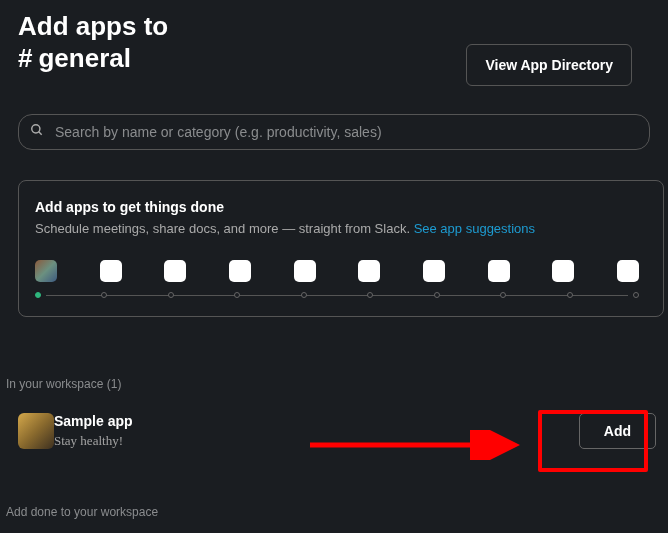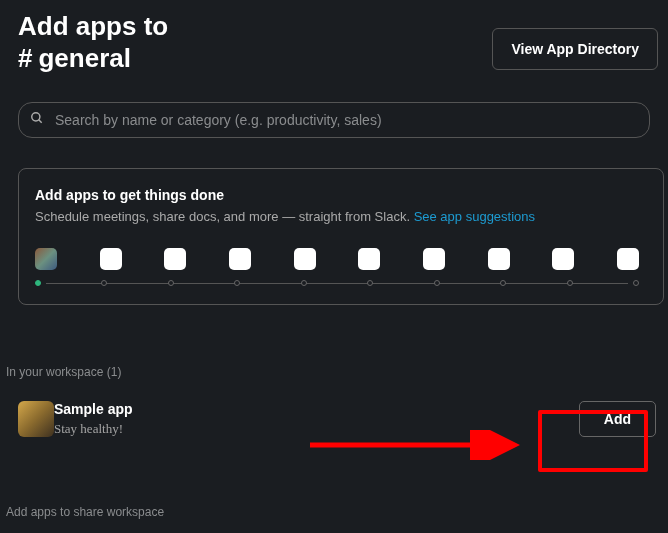--- a/index.html
+++ b/index.html
@@ -9,38 +9,38 @@
       font-family: -apple-system, BlinkMacSystemFont, "Segoe UI", Helvetica, Arial, sans-serif;
       width: 668px;
       height: 533px;
       overflow: hidden;
       position: relative;
     }
     .header {
       display: flex;
       justify-content: space-between;
       align-items: flex-start;
-      padding: 10px 10px 0 18px;
+      padding: 10px 36px 0 18px;
     }
     .title {
       color: #ffffff;
       font-size: 26px;
       font-weight: 700;
       line-height: 1.25;
     }
     .channel {
       color: #ffffff;
       font-size: 26px;
       font-weight: 700;
       display: flex;
       align-items: center;
       gap: 6px;
     }
     .btn-directory {
-      margin-top: 18px;
+      margin-top: 34px;
       background: transparent;
       color: #ffffff;
       border: 1px solid #555;
       border-radius: 6px;
       padding: 12px 18px;
       font-size: 14px;
       font-weight: 600;
       cursor: pointer;
     }
     .search-wrap {
@@ -278,21 +278,21 @@
 
 <div class="app-row">
   <div class="app-icon"></div>
   <div class="app-info">
     <div class="app-name">Sample app</div>
     <div class="app-desc">Stay healthy!</div>
   </div>
   <button class="btn-add">Add</button>
 </div>
 
-<div class="footer-label">Add apps to share workspace</div>
+<div class="footer-label">Add done to your workspace</div>
 
 <div class="highlight-box" style="left:538px; top:410px; width:110px; height:62px;"></div>
 <svg class="arrow" style="left:310px; top:430px;" width="220" height="30">
   <defs>
       <marker id="ah" markerWidth="10" markerHeight="10" refX="8" refY="5" orient="auto">
         <polygon points="0,0 10,5 0,10" fill="#ff0000"></polygon>
       </marker>
     </defs>
   <line x1="0" y1="15" x2="200" y2="15" stroke="#ff0000" stroke-width="5" marker-end="url(#ah)"></line>
 </svg>

